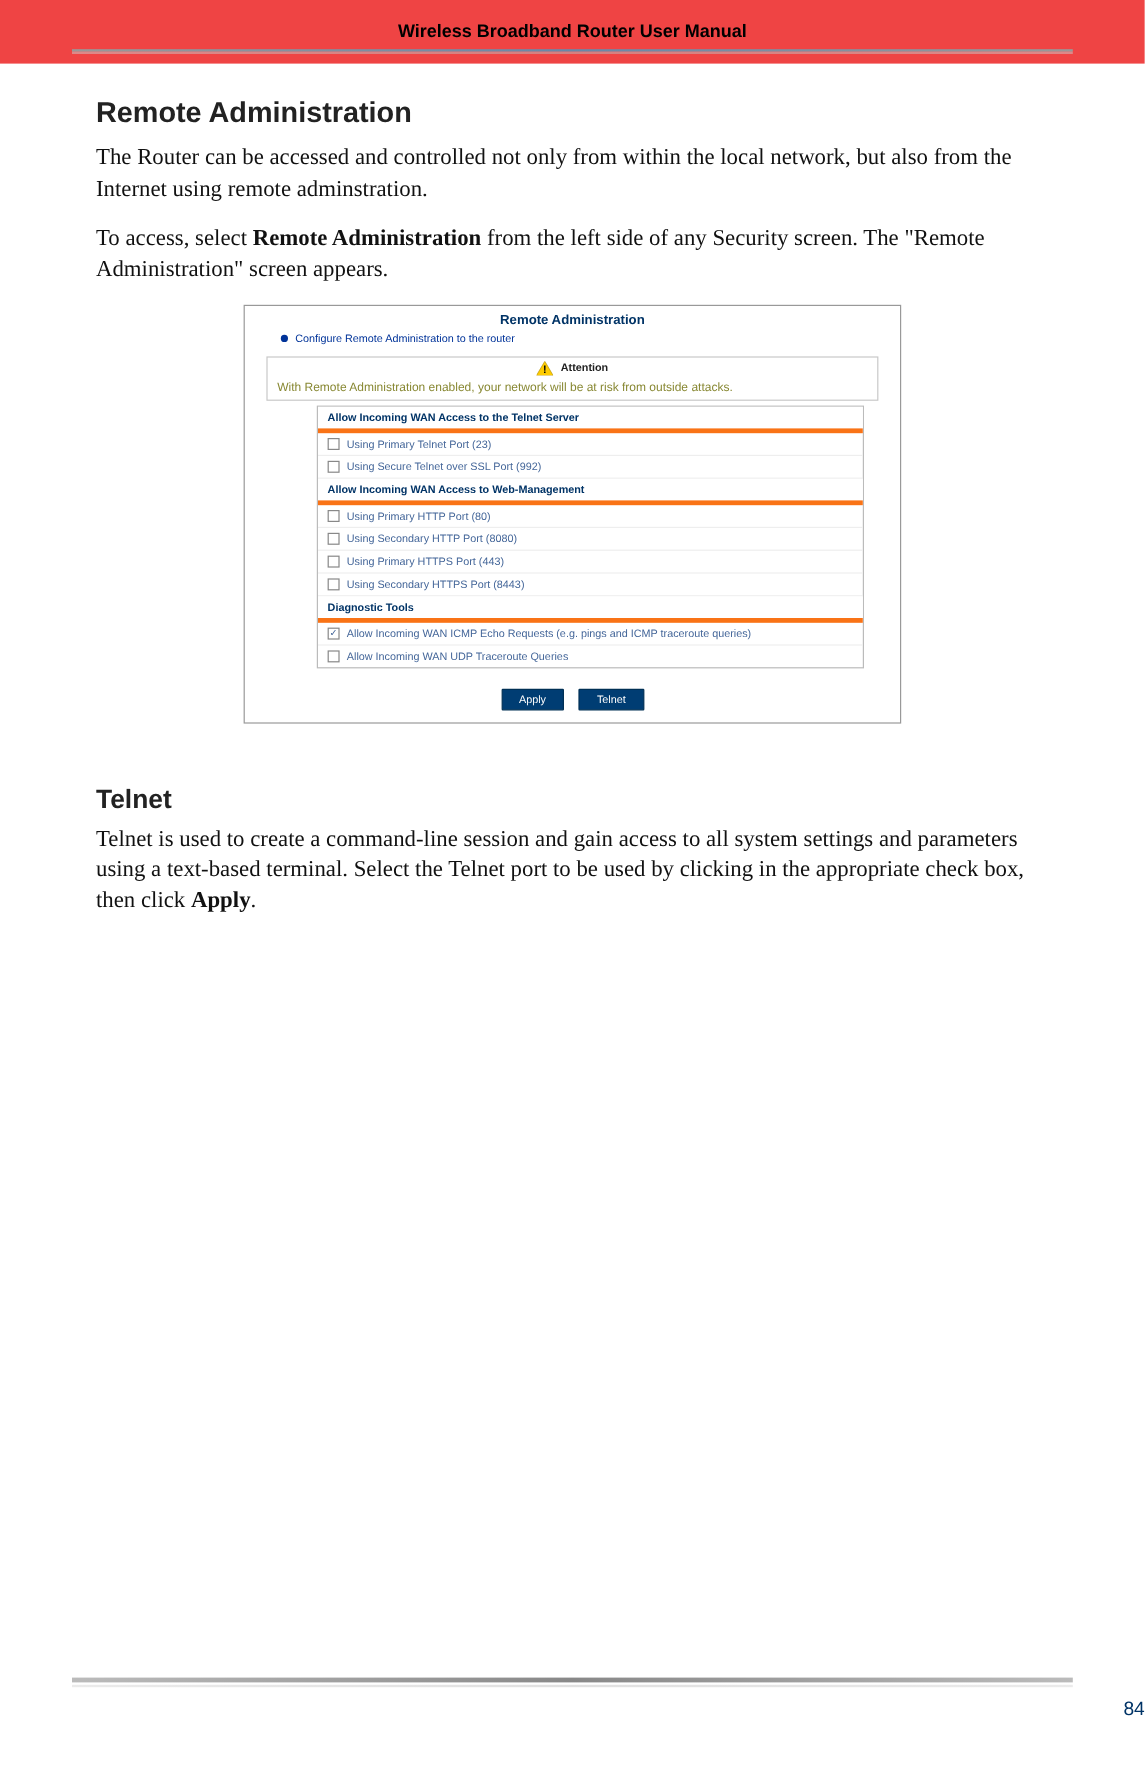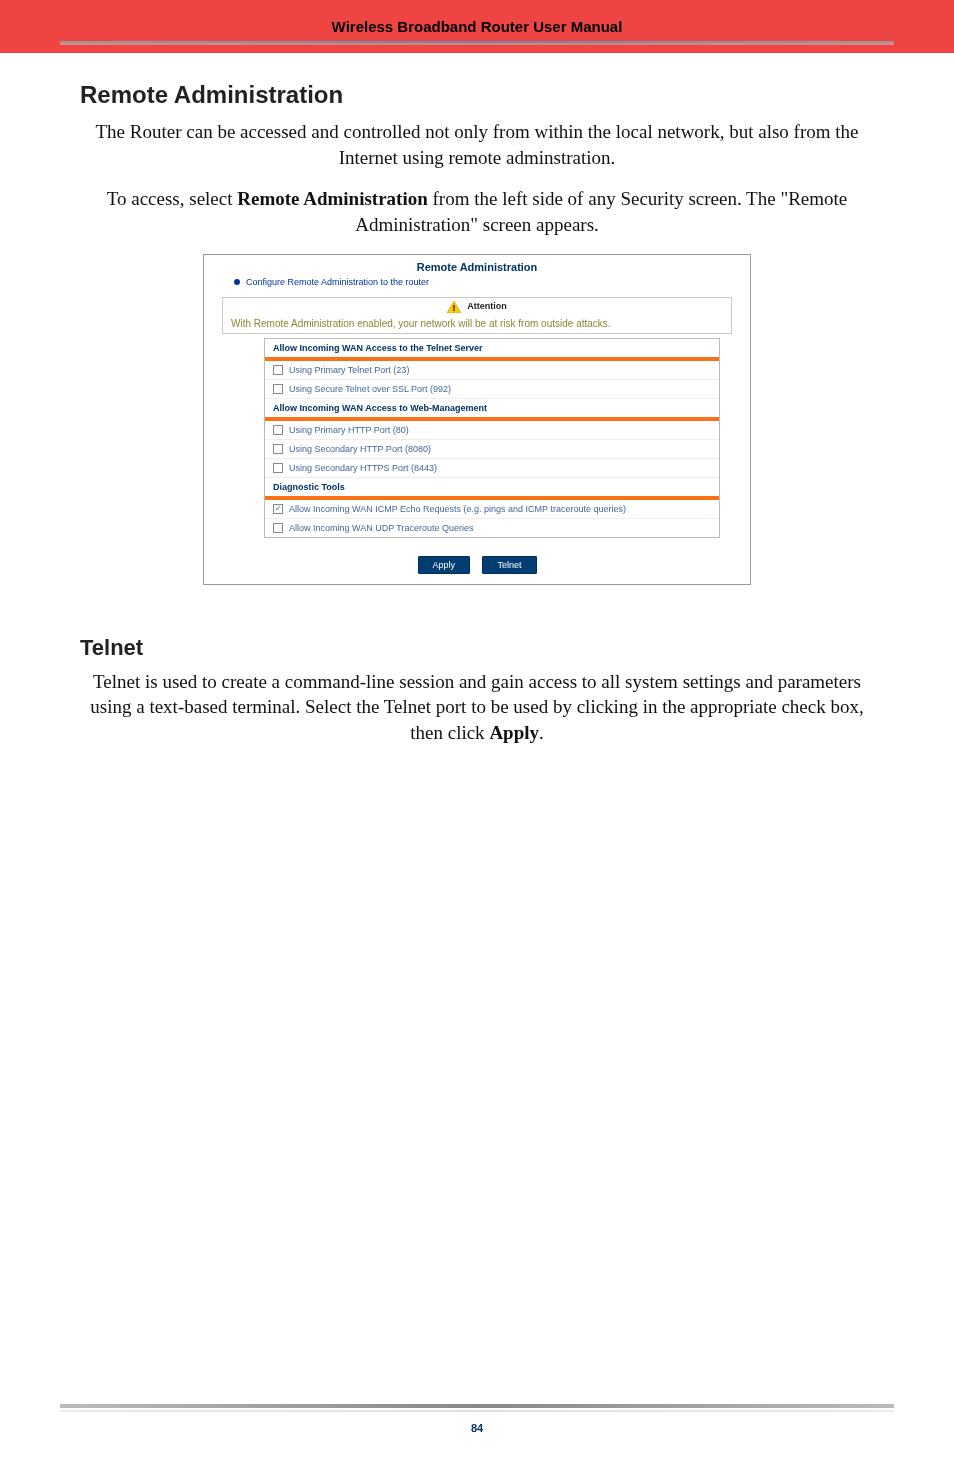--- a/index.html
+++ b/index.html
@@ -4,21 +4,21 @@
 <style>
 * { margin: 0; padding: 0; box-sizing: border-box; }
 body { font-family: 'Times New Roman', Georgia, serif; background: #fff; width: 954px; height: 1474px; position: relative; }
 .page { padding: 0; }
 .header-bar { background: #ef4444; padding: 18px 0 8px 0; }
 .header-text { text-align: center; font-family: Arial, Helvetica, sans-serif; font-weight: bold; font-size: 15px; color: #000; }
 .header-underline { height: 2px; background: linear-gradient(to right, #999 0%, #6688aa 50%, #999 100%); margin: 6px 60px 0 60px; }
 .header-shadow { height: 2px; background: linear-gradient(to right, #ccc 0%, #bbb 50%, #ccc 100%); margin: 0 60px 0 60px; opacity: 0.5; }
 .content { padding: 28px 80px 0 80px; }
 .section-title { font-family: Arial, Helvetica, sans-serif; font-weight: bold; font-size: 24px; color: #222; margin-bottom: 10px; }
-.body-text { font-family: 'Times New Roman', Georgia, serif; font-size: 19px; line-height: 1.35; color: #111; margin-bottom: 16px; text-align: center; }
+.body-text { font-family: 'Times New Roman', Georgia, serif; font-size: 19px; line-height: 1.35; color: #111; margin-bottom: 16px; }
 .bold-inline { font-weight: bold; }
 .screenshot-wrap { display: flex; justify-content: center; margin: 14px 0 50px 0; }
 .screenshot { width: 548px; border: 1px solid #999; background: #fff; font-family: Verdana, Arial, sans-serif; }
 .ss-title { text-align: center; font-weight: bold; font-size: 11px; color: #003366; padding: 6px 0 4px 0; }
 .ss-bullet-row { padding: 0 0 6px 30px; font-size: 9px; color: #003399; }
 .ss-bullet { display: inline-block; width: 6px; height: 6px; background: #003399; border-radius: 50%; margin-right: 6px; vertical-align: middle; }
 .ss-attention-box { margin: 4px 18px 4px 18px; border: 1px solid #c8c8c8; background: #fff; }
 .ss-attention-hdr { text-align: center; padding: 3px 0; font-size: 9px; font-weight: bold; color: #222; }
 .ss-attention-hdr svg { vertical-align: middle; margin-right: 4px; }
 .ss-attention-txt { font-size: 10px; color: #888833; padding: 2px 8px 4px 8px; }
@@ -26,21 +26,21 @@
 .ss-section-hdr { font-size: 9px; font-weight: bold; color: #003366; padding: 4px 8px; border-bottom: 4px solid #f97316; background: #fff; }
 .ss-row { font-size: 9px; color: #446699; padding: 4px 8px; border-bottom: 1px solid #eee; display: flex; }
 .ss-row:last-child { border-bottom: none; }
 .ss-chk { width: 10px; height: 10px; border: 1px solid #888; margin-right: 6px; background: #fff; display: inline-flex; align-items: center; justify-content: center; font-size: 8px; line-height: 1; }
 .ss-btn-row { text-align: center; padding: 8px 0 10px 0; }
 .ss-btn { display: inline-block; background: #003d73; color: #fff; font-size: 9px; padding: 3px 14px; margin: 0 4px; border: 1px solid #003055; border-radius: 1px; }
 .sub-title { font-family: Arial, Helvetica, sans-serif; font-weight: bold; font-size: 22px; color: #222; margin-bottom: 8px; }
 .footer { position: absolute; bottom: 40px; left: 0; right: 0; }
 .footer-line { height: 4px; background: linear-gradient(to right, #bbb 0%, #888 50%, #bbb 100%); margin: 0 60px 10px 60px; }
 .footer-shadow { height: 2px; background: linear-gradient(to right, #ddd 0%, #ccc 50%, #ddd 100%); margin: -8px 60px 10px 60px; opacity: 0.6; }
-.footer-num { text-align: center; font-family: Arial, Helvetica, sans-serif; font-weight: bold; font-size: 11px; color: #003366; }
+.footer-num { text-align: right; font-family: Arial, Helvetica, sans-serif; font-weight: normal; font-size: 16px; color: #003366; }
 </style>
 </head>
 <body>
 
 <div class="page">
   <div class="header-bar">
     <div class="header-text">Wireless Broadband Router User Manual</div>
     <div class="header-underline"></div>
     <div class="header-shadow"></div>
   </div>
@@ -85,20 +85,24 @@
           <div class="ss-row">
               <span class="ss-chk"></span>
               <span>Using Primary HTTP Port (80)</span>
             </div>
           <div class="ss-row">
               <span class="ss-chk"></span>
               <span>Using Secondary HTTP Port (8080)</span>
             </div>
           <div class="ss-row">
               <span class="ss-chk"></span>
+              <span>Using Primary HTTPS Port (443)</span>
+            </div>
+          <div class="ss-row">
+              <span class="ss-chk"></span>
               <span>Using Secondary HTTPS Port (8443)</span>
             </div>
 
           <div class="ss-section-hdr">Diagnostic Tools</div>
           <div class="ss-row">
               <span class="ss-chk">✓</span>
               <span>Allow Incoming WAN ICMP Echo Requests (e.g. pings and ICMP traceroute queries)</span>
             </div>
           <div class="ss-row">
               <span class="ss-chk"></span>

